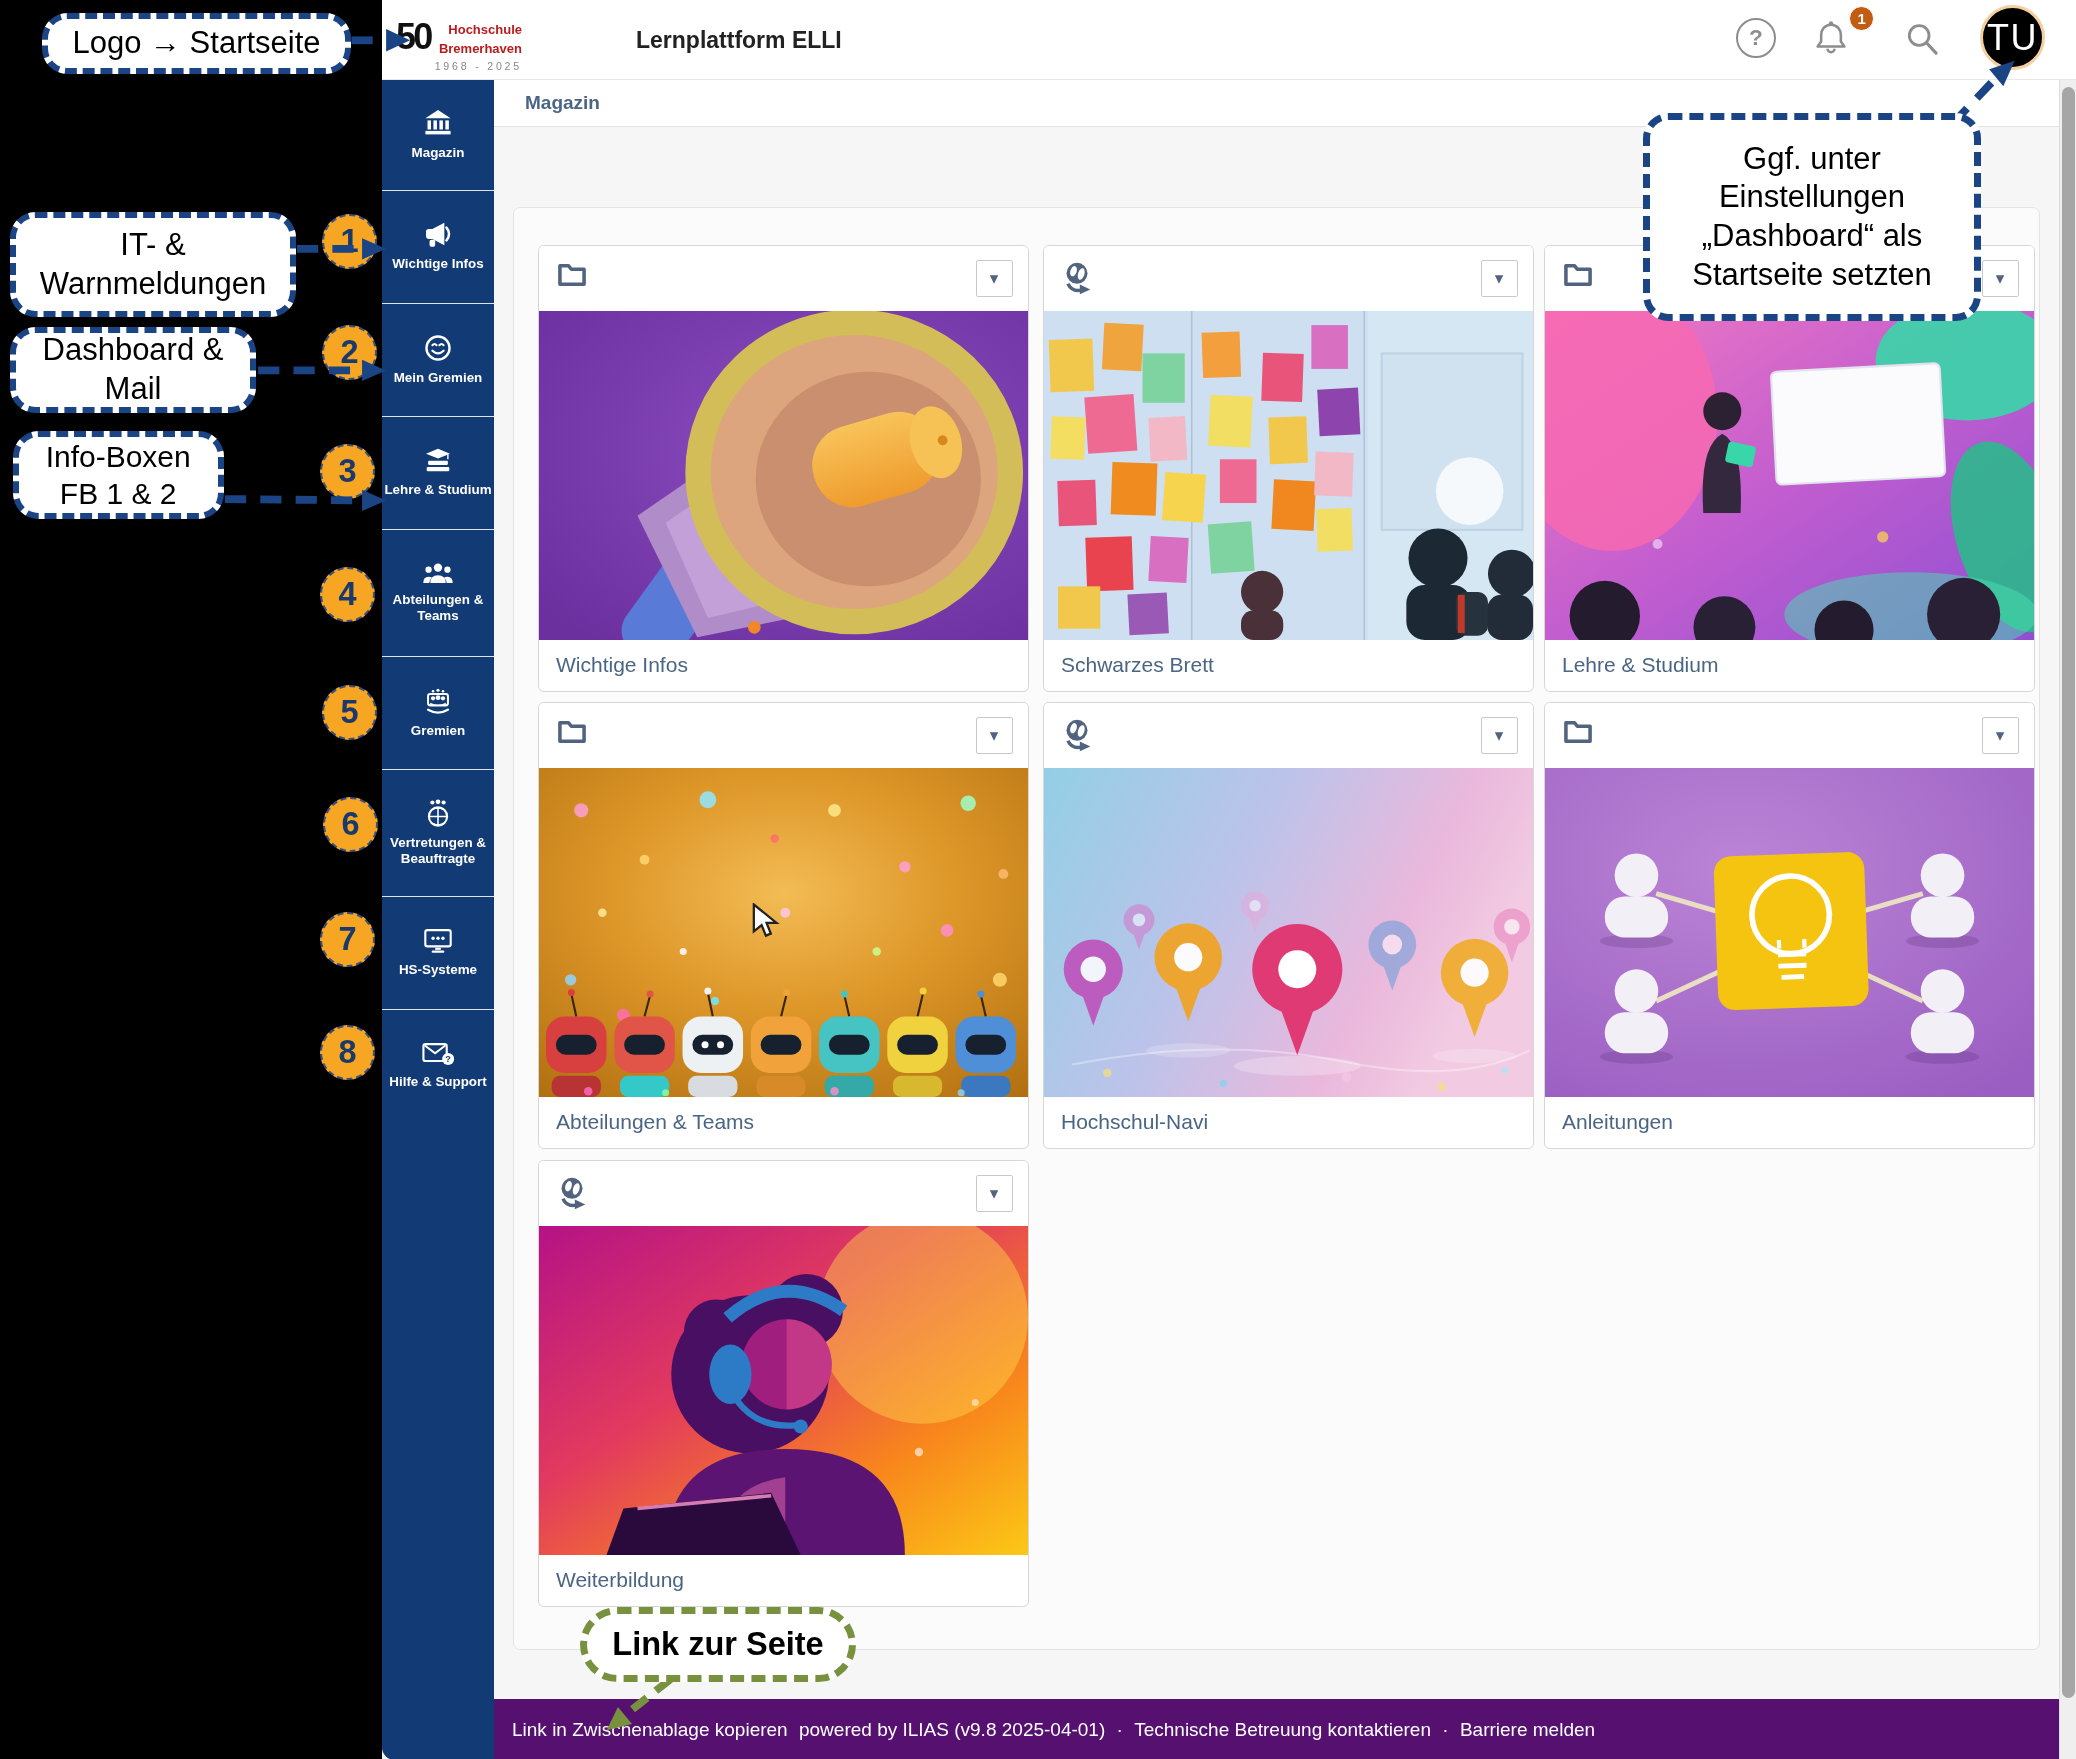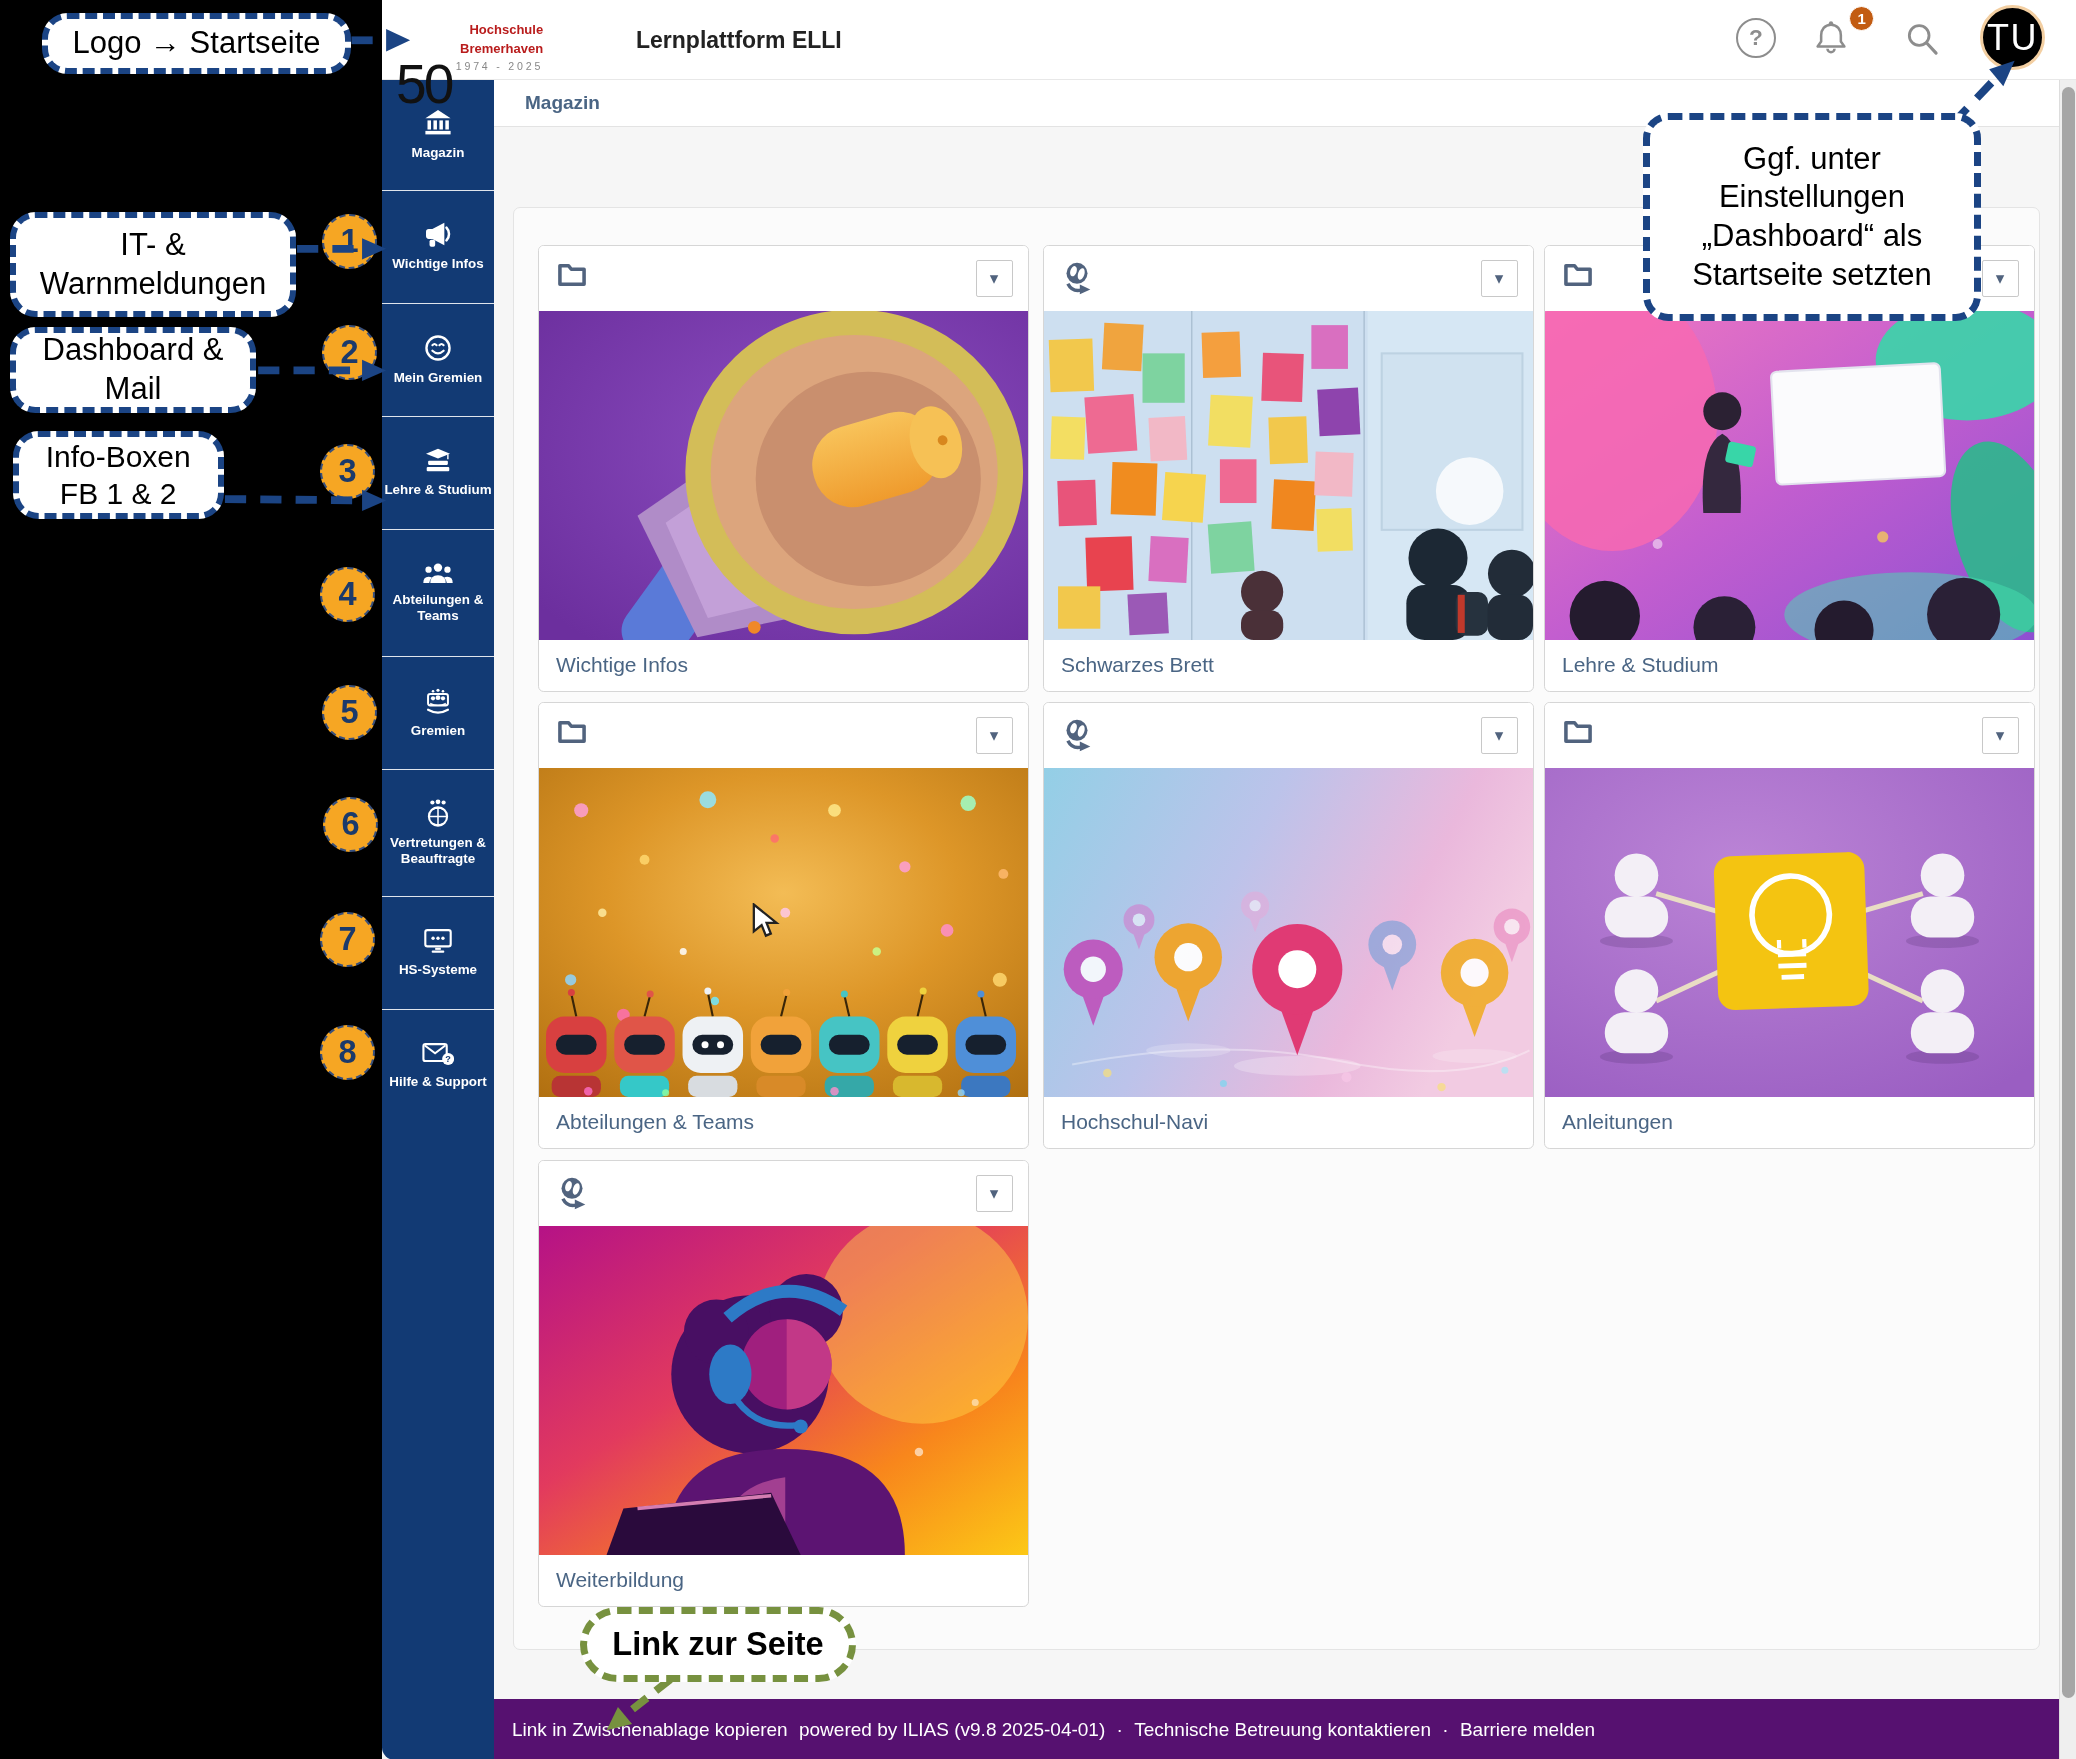--- a/index.html
+++ b/index.html
@@ -3,21 +3,21 @@
 <meta charset="utf-8">
 <style>
   html,body{margin:0;padding:0;background:#000;}
   *{box-sizing:border-box;}
   .stage{position:relative;width:2077px;height:1760px;background:#000;overflow:hidden;
          font-family:"Liberation Sans",sans-serif;}
   
   .window{position:absolute;left:382px;top:0;width:1695px;height:1760px;background:#f6f6f6;}
   .hdr{position:absolute;left:0;top:0;width:100%;height:80px;background:#fff;border-bottom:0.7px solid #e8e8e8;z-index:5;}
   .logo{position:absolute;left:14px;top:4.2px;display:flex;align-items:flex-start;cursor:pointer;}
-  .logo-50{font-size:55px;font-weight:400;color:#111;letter-spacing:-2.8px;line-height:65px;margin-top:48px;}
+  .logo-50{font-size:36px;font-weight:700;color:#111;letter-spacing:-2.8px;line-height:65px;}
   .logo-txt{margin-left:4.2px;margin-top:15.5px;}
   .logo-n{font-size:13px;font-weight:800;color:#b91c1c;line-height:19px;text-align:right;}
   .logo-y{font-size:10.6px;color:#888;letter-spacing:2.8px;margin-top:2.1px;}
   .app-title{position:absolute;left:254px;top:50%;transform:translateY(-50%);font-size:23px;font-weight:700;color:#222;}
   .hicon{position:absolute;cursor:pointer;}
   .help-c{left:1354px;top:18.4px;width:40px;height:40px;border:2.8px solid #8d8d8d;border-radius:50%;
           display:flex;align-items:center;justify-content:center;font-size:22.6px;font-weight:700;color:#8d8d8d;}
   .badge{position:absolute;left:1467px;top:5.7px;width:25.4px;height:25.4px;border-radius:50%;background:#c25c12;border:1.4px solid #fff;
          color:#fff;font-size:15px;font-weight:700;display:flex;align-items:center;justify-content:center;z-index:6;}
   .avatar{position:absolute;left:1598px;top:5px;width:65px;height:65px;border-radius:50%;background:#000000;border:3.5px solid #f3cfa2;
@@ -64,21 +64,21 @@
 <div class="stage">
 
   <div class="window">
 
     <div class="hdr">
       <div class="logo">
         <div class="logo-50">50</div>
         <div class="logo-txt">
           <div class="logo-n">Hochschule</div>
           <div class="logo-n">Bremerhaven</div>
-          <div class="logo-y">1974 - 2025</div>
+          <div class="logo-y">1968 - 2025</div>
         </div>
       </div>
       <div class="app-title">Lernplattform ELLI</div>
 
       <div class="hicon help-c">?</div>
 
       <svg class="hicon" style="left:1430px;top:19px" width="38" height="41" viewBox="0 0 54 58">
         <path d="M27 8 c-9 0 -14 7 -14 15 v9 l-5 7 h38 l-5 -7 v-9 c0 -8 -5 -15 -14 -15 z" fill="none" stroke="#8d8d8d" stroke-width="3.6" stroke-linejoin="round"></path>
         <circle cx="27" cy="6" r="3" fill="#8d8d8d"></circle>
         <path d="M22 42 a5 5 0 0 0 10 0" fill="none" stroke="#8d8d8d" stroke-width="3.6"></path>

